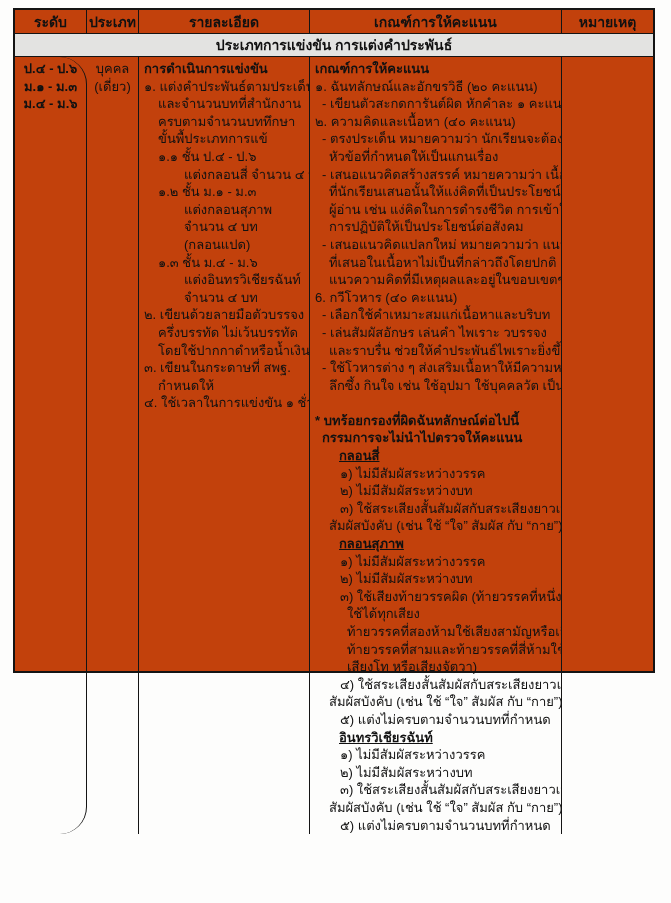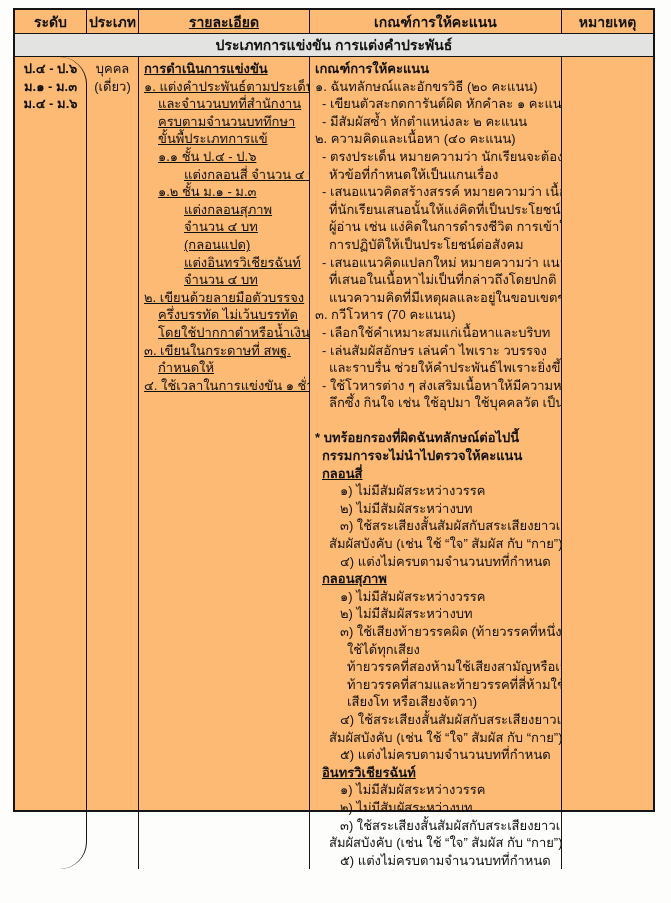--- a/index.html
+++ b/index.html
@@ -3,57 +3,57 @@
 <meta charset="utf-8">
 <style>
   * { margin:0; padding:0; box-sizing:border-box; }
   html,body { background:#ffffff; }
   body { font-family:"Liberation Sans", sans-serif; color:#111; }
   .page {
     position:relative; width:671px; height:903px; background:#fdfdfc;
     overflow:hidden;
   }
   .tbl {
-    position:absolute; left:13px; top:8px; width:642px; height:804px;
+    position:absolute; left:13px; top:8px; width:642px; height:665px;
     border:2px solid #141414; display:flex; flex-direction:column;
-    background:#fdba74;
+    background:#c2410c;
   }
   .thead {
     display:flex; flex:0 0 24px; border-bottom:1px solid #141414;
     font-weight:bold; font-size:14px;
   }
   .thead .hcell {
     display:flex; align-items:center; justify-content:center;
     border-right:1px solid #141414; height:100%;
   }
   .hcell:last-child { border-right:none;text-align:center; }
   .w1 { flex:0 0 72px; }
   .w2 { flex:0 0 52px; }
-  .w3 { flex:0 0 171px;text-decoration:underline; }
+  .w3 { flex:0 0 171px; }
   .w4 { flex:0 0 252px; }
   .w5 { flex:1 1 auto; }
   .section-row {
     flex:0 0 22px; border-bottom:1px solid #141414;
     background:#e3e3e1;
     display:flex; align-items:center; justify-content:center;
-    font-weight:bold; font-size:14px;
+    font-weight:bold; font-size:14px;font-family:Liberation Serif, serif;
   }
   .tbody { display:flex; flex:1 1 auto; }
   .cell {
     border-right:1px solid #141414; padding-top:3px;
     font-size:13px; line-height:17.6px; overflow:hidden;
   }
   .cell:last-child { border-right:none; }
   .c-level { text-align:center; font-weight:bold;border-radius:27px; }
   .c-type  { text-align:center; }
   .c-details  { padding-left:5px; padding-right:10px; }
   .c-criteria { padding-left:5px; padding-right:2px; }
   .ln { white-space:nowrap; }
   .ln.b { font-weight:bold; }
-  .ln.u { text-decoration:underline; }
+  .ln.u { text-decoration:underline;margin-left:17px; }
   .ind0 { padding-left:0; }
   .ind1 { padding-left:7px; }
   .ind2 { padding-left:14px; }
   .ind3 { padding-left:25px; }
   .ind4 { padding-left:32px; }
   .ind5 { padding-left:40px; }
 </style>
 </head>
 <body>
 
@@ -87,59 +87,58 @@
           <div class="ln ind0">๑. แต่งคำประพันธ์ตามประเด็น</div>
           <div class="ln ind2">และจำนวนบทที่สำนักงาน</div>
           <div class="ln ind2">ครบตามจำนวนบททึกษา</div>
           <div class="ln ind2">ขั้นพื้ประเภทการแข้</div>
           <div class="ln ind2">๑.๑ ชั้น ป.๔ - ป.๖</div>
           <div class="ln ind5">แต่งกลอนสี่ จำนวน ๔ บท</div>
           <div class="ln ind2">๑.๒ ชั้น ม.๑ - ม.๓</div>
           <div class="ln ind5">แต่งกลอนสุภาพ</div>
           <div class="ln ind5">จำนวน ๔ บท</div>
           <div class="ln ind5">(กลอนแปด)</div>
+          <div class="ln ind2">๑.๓ ชั้น ม.๔ - ม.๖</div>
           <div class="ln ind5">แต่งอินทรวิเชียรฉันท์</div>
           <div class="ln ind5">จำนวน ๔ บท</div>
           <div class="ln ind0">๒. เขียนด้วยลายมือตัวบรรจง</div>
           <div class="ln ind2">ครึ่งบรรทัด ไม่เว้นบรรทัด</div>
           <div class="ln ind2">โดยใช้ปากกาดำหรือน้ำเงิน</div>
           <div class="ln ind0">๓. เขียนในกระดาษที่ สพฐ.</div>
           <div class="ln ind2">กำหนดให้</div>
           <div class="ln ind0">๔. ใช้เวลาในการแข่งขัน ๑ ชั่วโมง</div>
         </div>
       <div class="cell w4 c-criteria">
           <div class="ln ind0 b">เกณฑ์การให้คะแนน</div>
           <div class="ln ind0">๑. ฉันทลักษณ์และอักขรวิธี (๒๐ คะแนน)</div>
           <div class="ln ind1">- เขียนตัวสะกดการันต์ผิด หักคำละ ๑ คะแนน</div>
-          <div class="ln ind1">- มีสัมผัสซ้ำ หักตำแหน่งละ ๒ คะแนน</div>
           <div class="ln ind0">๒. ความคิดและเนื้อหา (๔๐ คะแนน)</div>
           <div class="ln ind1">- ตรงประเด็น หมายความว่า นักเรียนจะต้องใช้</div>
           <div class="ln ind2">หัวข้อที่กำหนดให้เป็นแกนเรื่อง</div>
           <div class="ln ind1">- เสนอแนวคิดสร้างสรรค์ หมายความว่า เนื้อหา</div>
           <div class="ln ind2">ที่นักเรียนเสนอนั้นให้แง่คิดที่เป็นประโยชน์แก่</div>
           <div class="ln ind2">ผู้อ่าน เช่น แง่คิดในการดำรงชีวิต การเข้าใจสังคม</div>
           <div class="ln ind2">การปฏิบัติให้เป็นประโยชน์ต่อสังคม</div>
           <div class="ln ind1">- เสนอแนวคิดแปลกใหม่ หมายความว่า แนวความคิด</div>
           <div class="ln ind2">ที่เสนอในเนื้อหาไม่เป็นที่กล่าวถึงโดยปกติ เป็น</div>
           <div class="ln ind2">แนวความคิดที่มีเหตุผลและอยู่ในขอบเขตของหัวข้อ</div>
-          <div class="ln ind0">๓. กวีโวหาร (70 คะแนน)</div>
+          <div class="ln ind0">6. กวีโวหาร (๔๐ คะแนน)</div>
           <div class="ln ind1">- เลือกใช้คำเหมาะสมแก่เนื้อหาและบริบท</div>
           <div class="ln ind1">- เล่นสัมผัสอักษร เล่นคำ ไพเราะ วบรรจง</div>
           <div class="ln ind2">และราบรื่น ช่วยให้คำประพันธ์ไพเราะยิ่งขึ้น</div>
           <div class="ln ind1">- ใช้โวหารต่าง ๆ ส่งเสริมเนื้อหาให้มีความหมาย</div>
           <div class="ln ind2">ลึกซึ้ง กินใจ เช่น ใช้อุปมา ใช้บุคคลวัต เป็นต้น</div>
           <div class="ln ind0">&nbsp;</div>
           <div class="ln ind0 b">* บทร้อยกรองที่ผิดฉันทลักษณ์ต่อไปนี้</div>
           <div class="ln ind1 b">กรรมการจะไม่นำไปตรวจให้คะแนน</div>
           <div class="ln ind1 b u">กลอนสี่</div>
           <div class="ln ind3">๑) ไม่มีสัมผัสระหว่างวรรค</div>
           <div class="ln ind3">๒) ไม่มีสัมผัสระหว่างบท</div>
           <div class="ln ind3">๓) ใช้สระเสียงสั้นสัมผัสกับสระเสียงยาวเป็น</div>
           <div class="ln ind2">สัมผัสบังคับ (เช่น ใช้ “ใจ” สัมผัส กับ “กาย”)</div>
-          <div class="ln ind3">๔) แต่งไม่ครบตามจำนวนบทที่กำหนด</div>
           <div class="ln ind1 b u">กลอนสุภาพ</div>
           <div class="ln ind3">๑) ไม่มีสัมผัสระหว่างวรรค</div>
           <div class="ln ind3">๒) ไม่มีสัมผัสระหว่างบท</div>
           <div class="ln ind3">๓) ใช้เสียงท้ายวรรคผิด (ท้ายวรรคที่หนึ่ง</div>
           <div class="ln ind4">ใช้ได้ทุกเสียง</div>
           <div class="ln ind4">ท้ายวรรคที่สองห้ามใช้เสียงสามัญหรือเสียงตรี</div>
           <div class="ln ind4">ท้ายวรรคที่สามและท้ายวรรคที่สี่ห้ามใช้เสียงเอก</div>
           <div class="ln ind4">เสียงโท หรือเสียงจัตวา)</div>
           <div class="ln ind3">๔) ใช้สระเสียงสั้นสัมผัสกับสระเสียงยาวเป็น</div>
           <div class="ln ind2">สัมผัสบังคับ (เช่น ใช้ “ใจ” สัมผัส กับ “กาย”)</div>

